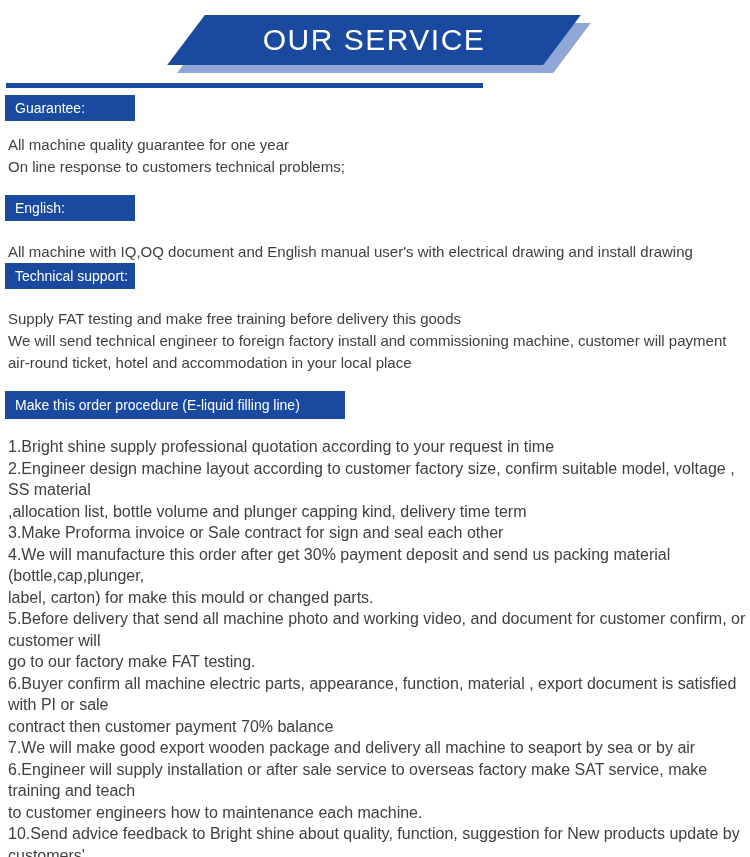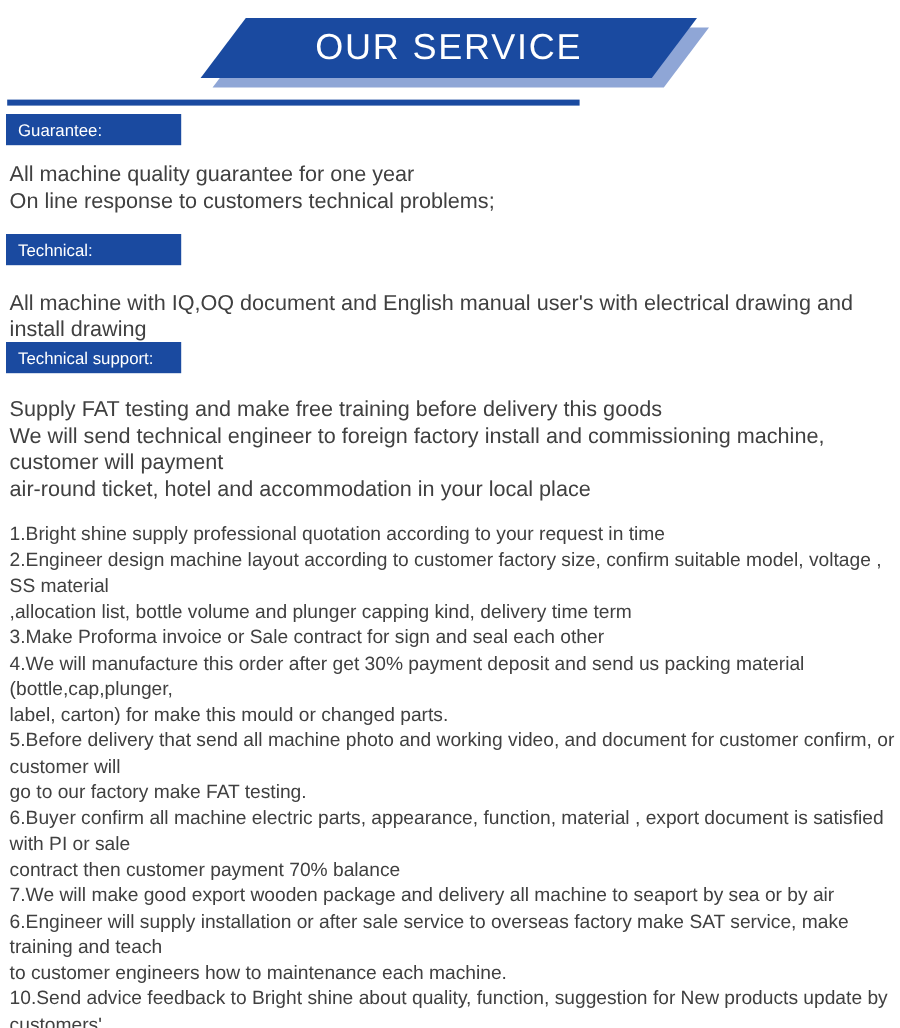--- a/index.html
+++ b/index.html
@@ -40,33 +40,33 @@
     letter-spacing: 1.5px;
     white-space: nowrap;
   }
   .divider {
     margin: 3px 0 0 6px;
     width: 477px; height: 5px;
     background: var(--primary-blue);
   }
   .label {
     margin-left: 5px;
-    width: 146px;
+    width: 130px;
     background: var(--primary-blue);
     color: var(--label-text);
     font-size: 14px;
     line-height: 18px;
     padding: 4px 6px 4px 10px;
     white-space: nowrap;
   }
   .label.wide { width: 340px; }
   .body-text {
     margin-left: 8px;
     margin-right: 2px;
-    font-size: 18px;
+    font-size: 15px;
     line-height: 22px;
     white-space: pre-line;
   }
   #label-guarantee { margin-top: 7px; }
   #text-guarantee  { margin-top: 13px; }
   #label-document  { margin-top: 17px; }
   #text-document   { margin-top: 20px; }
   #label-technical { }
   #text-technical  { margin-top: 19px; }
   #label-order     { margin-top: 17px; padding-top: 5px; padding-bottom: 5px; }
@@ -87,28 +87,29 @@
     <div class="banner-main"></div>
     <div class="banner-title">OUR SERVICE</div>
   </div>
 
   <div class="divider"></div>
 
   <div class="label" id="label-guarantee">Guarantee:</div>
   <p class="body-text" id="text-guarantee">All machine quality guarantee for one year
 On line response to customers technical problems;</p>
 
-  <div class="label" id="label-document">Technical:</div>
+  <div class="label" id="label-document">English:</div>
   <p class="body-text" id="text-document">All machine with IQ,OQ document and English manual user's with electrical drawing and install drawing</p>
 
   <div class="label" id="label-technical">Technical support:</div>
   <p class="body-text" id="text-technical">Supply FAT testing and make free training before delivery this goods
 We will send technical engineer to foreign factory install and commissioning machine, customer will payment
 air-round ticket, hotel and accommodation in your local place</p>
 
+  <div class="label wide" id="label-order">Make this order procedure (E-liquid filling line)</div>
 
   <div class="order-list">
     <p class="order-item">1.Bright shine supply professional quotation according to your request in time</p>
     <p class="order-item">2.Engineer design machine layout according to customer factory size, confirm suitable model, voltage , SS material
 ,allocation list, bottle volume and plunger capping kind, delivery time term</p>
     <p class="order-item">3.Make Proforma invoice or Sale contract for sign and seal each other</p>
     <p class="order-item">4.We will manufacture this order after get 30% payment deposit and send us packing material (bottle,cap,plunger,
 label, carton) for make this mould or changed parts.</p>
     <p class="order-item">5.Before delivery that send all machine photo and working video, and document for customer confirm, or customer will
 go to our factory make FAT testing.</p>

